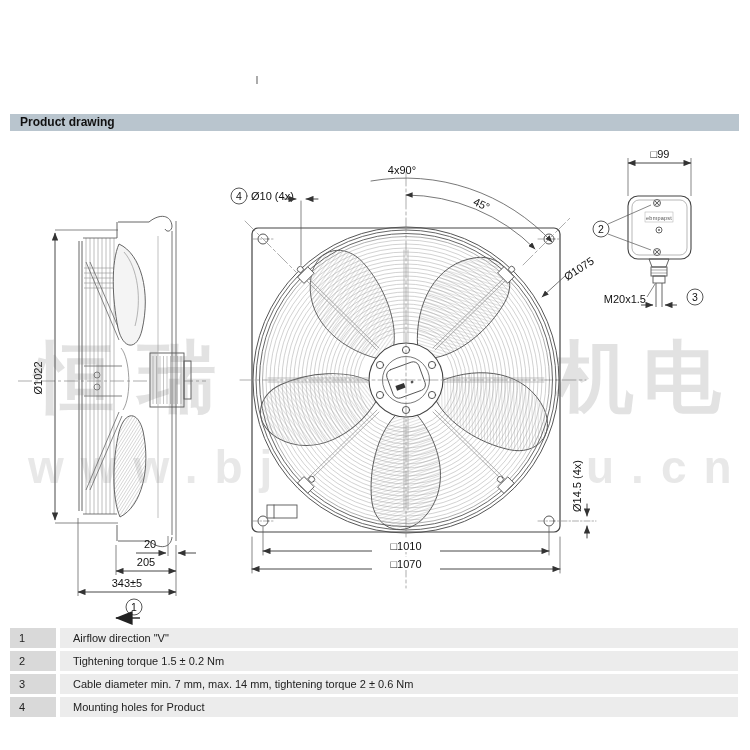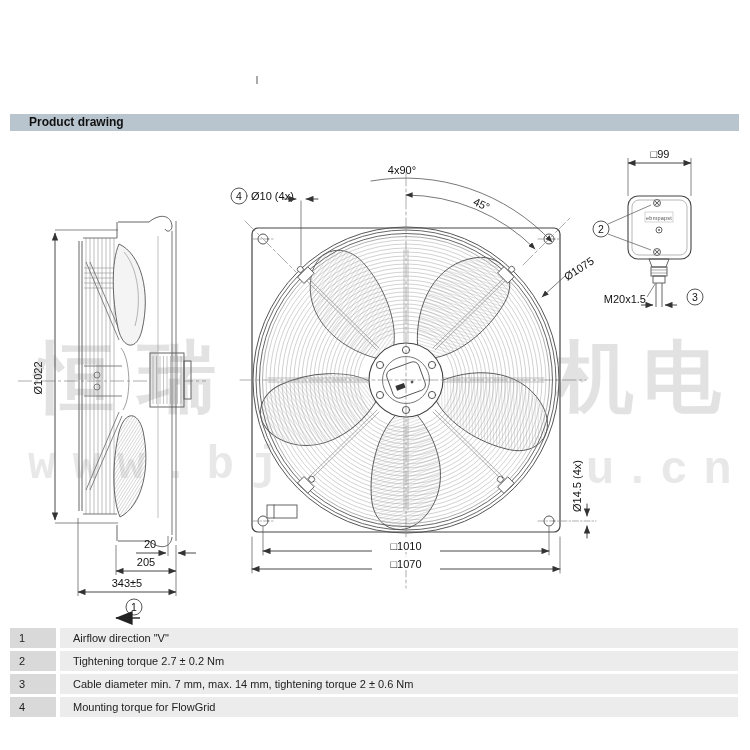--- a/index.html
+++ b/index.html
@@ -1,31 +1,31 @@
 <!DOCTYPE html>
 <html><head>
 <meta charset="utf-8">
 <style>
   html,body{margin:0;padding:0;background:#fff;}
   #stage{position:relative;width:750px;height:750px;background:#fff;overflow:hidden;
          font-family:"Liberation Sans",sans-serif;}
   #header-bar{position:absolute;top:114px;left:10px;width:729px;height:17px;
               background:#b9c5ce;color:#111;font-size:12px;font-weight:bold;
-              line-height:17px;padding-left:19px;box-sizing:border-box;}
+              line-height:17px;padding-left:10px;box-sizing:border-box;}
   #drawing-svg{position:absolute;top:0;left:0;}
   .dim{font-size:11px;fill:#111;}
   .callout{font-size:10.5px;fill:#111;}
   .logo-txt{font-size:5.5px;fill:#555;letter-spacing:0.2px;}
   
   .wm{position:absolute;pointer-events:none;color:rgba(110,110,110,0.20);
       font-weight:bold;white-space:nowrap;z-index:5;}
   .wm-char{font-size:78px;top:326px;}
   #wm-c0{left:36px;} #wm-c1{left:138px;} #wm-c2{left:556px;} #wm-c3{left:643px;}
   .wm-url{font-size:46px;top:440px;letter-spacing:17px;color:rgba(120,120,120,0.17);}
-  #wm-url-left{left:28px;font-family:Liberation Mono, monospace;} #wm-url-right{left:586px;}
+  #wm-url-left{left:28px;} #wm-url-right{left:586px;}
   
   #notes-table{position:absolute;top:628px;left:10px;width:728px;z-index:6;}
   .note-row{display:flex;height:20px;margin-bottom:3px;font-size:11px;color:#222;}
   .note-num{width:46px;background:#d9d9d9;line-height:20px;padding-left:9px;
             box-sizing:border-box;flex:none;}
   .note-text{flex:1;background:#ececec;line-height:20px;padding-left:13px;
              margin-left:4px;box-sizing:border-box;}
 </style>
 </head>
 <body>
@@ -326,25 +326,25 @@
   <div class="wm wm-url" id="wm-url-left">www.bj</div>
   <div class="wm wm-url" id="wm-url-right">u.cn</div>
 
   <div id="notes-table">
     <div class="note-row">
       <div class="note-num">1</div>
       <div class="note-text">Airflow direction "V"</div>
     </div>
     <div class="note-row">
       <div class="note-num">2</div>
-      <div class="note-text">Tightening torque 2.7 ± 0.2 Nm</div>
+      <div class="note-text">Tightening torque 1.5 ± 0.2 Nm</div>
     </div>
     <div class="note-row">
       <div class="note-num">3</div>
       <div class="note-text">Cable diameter min. 7 mm, max. 14 mm, tightening torque 2 ± 0.6 Nm</div>
     </div>
     <div class="note-row">
       <div class="note-num">4</div>
-      <div class="note-text">Mounting torque for FlowGrid</div>
+      <div class="note-text">Mounting holes for Product</div>
     </div>
   </div>
 
 </div>
 
 </body></html>

